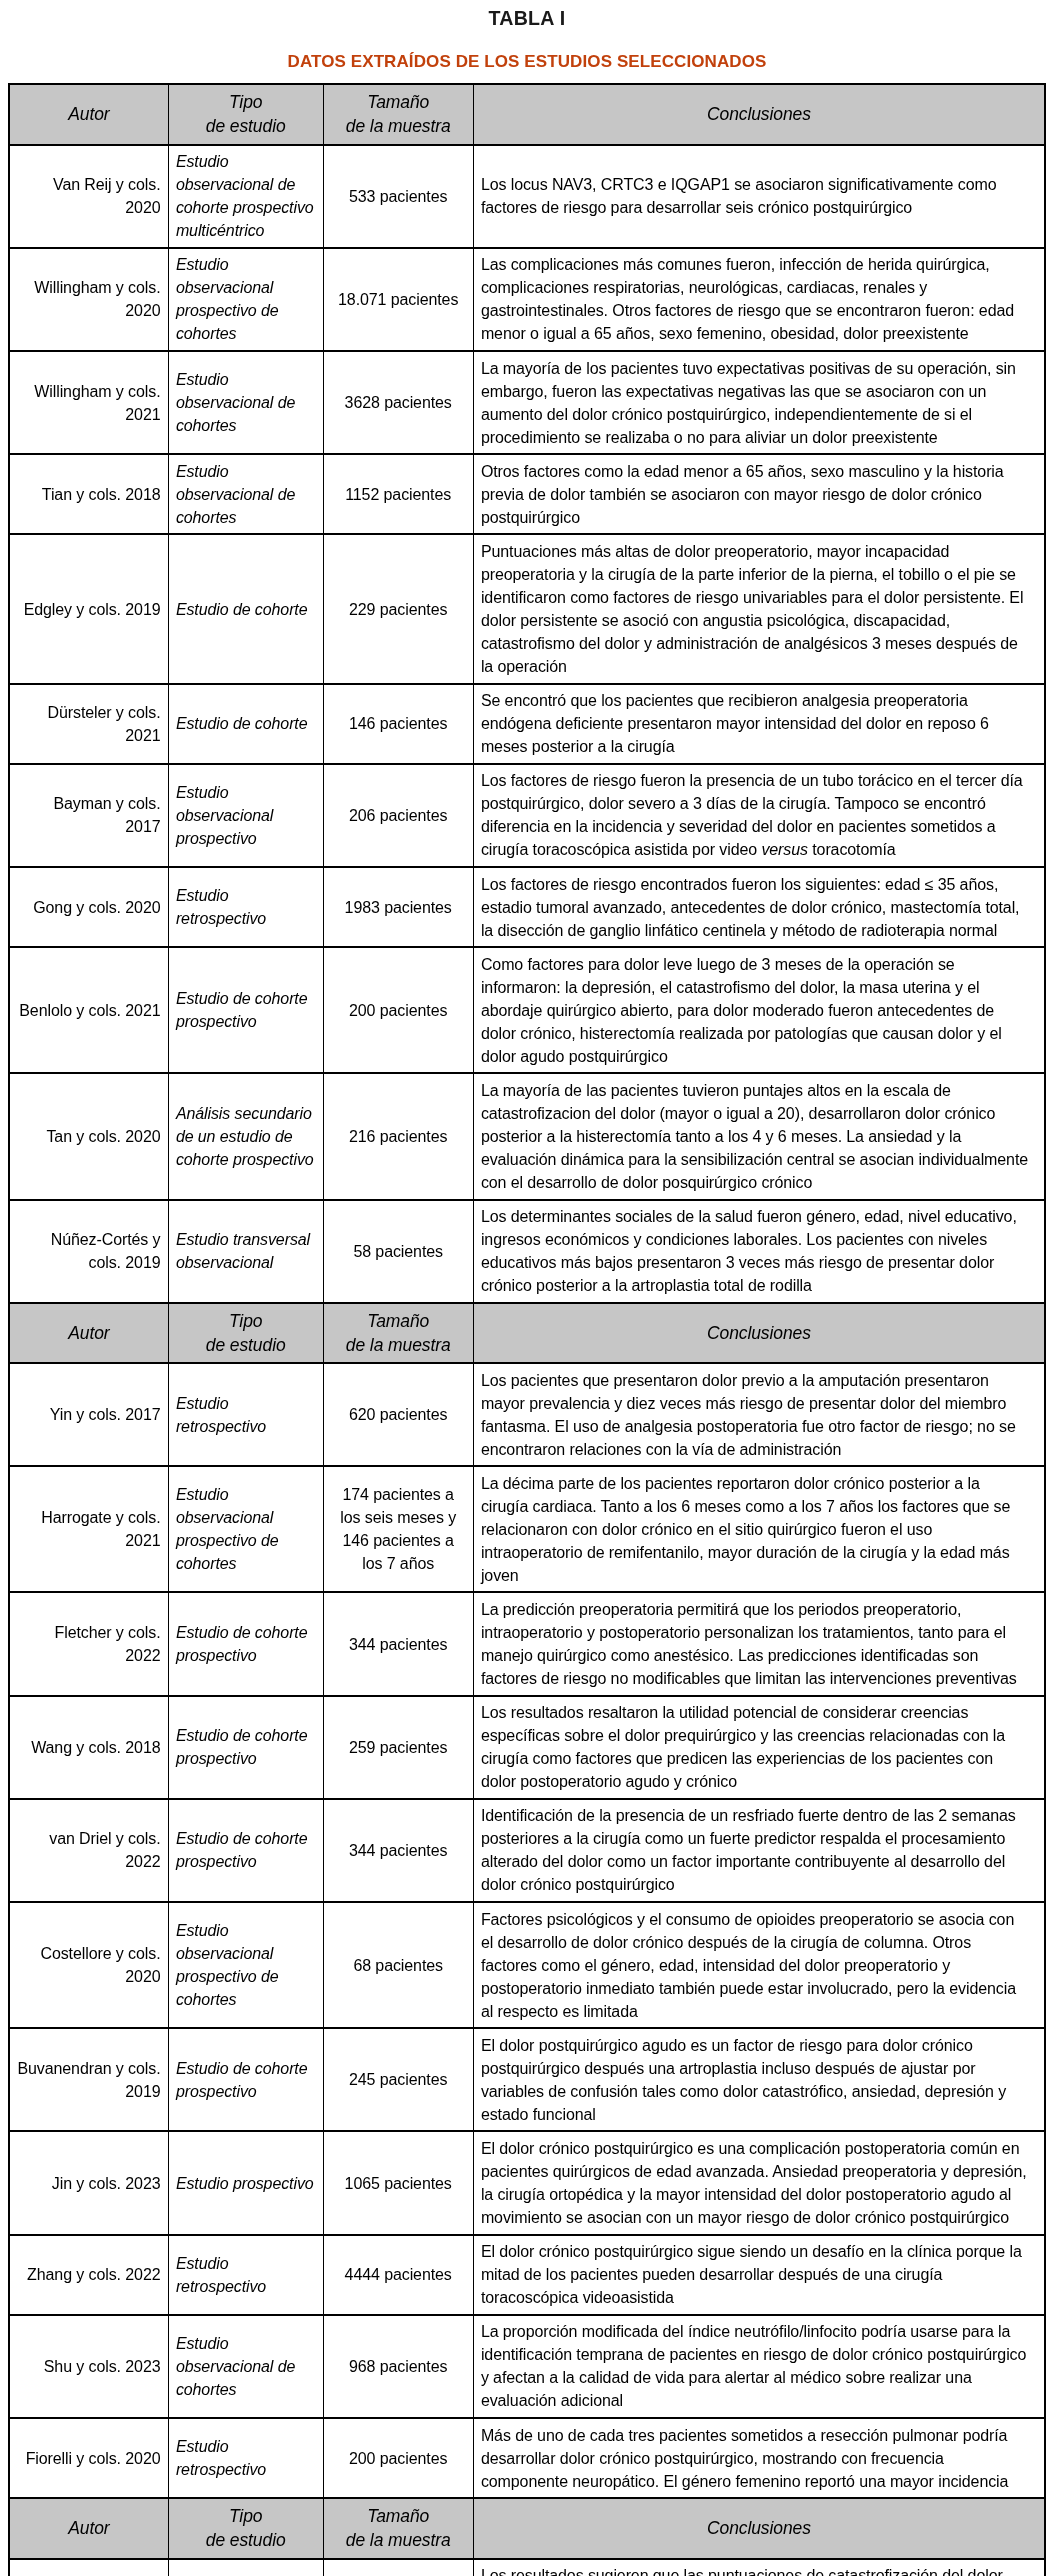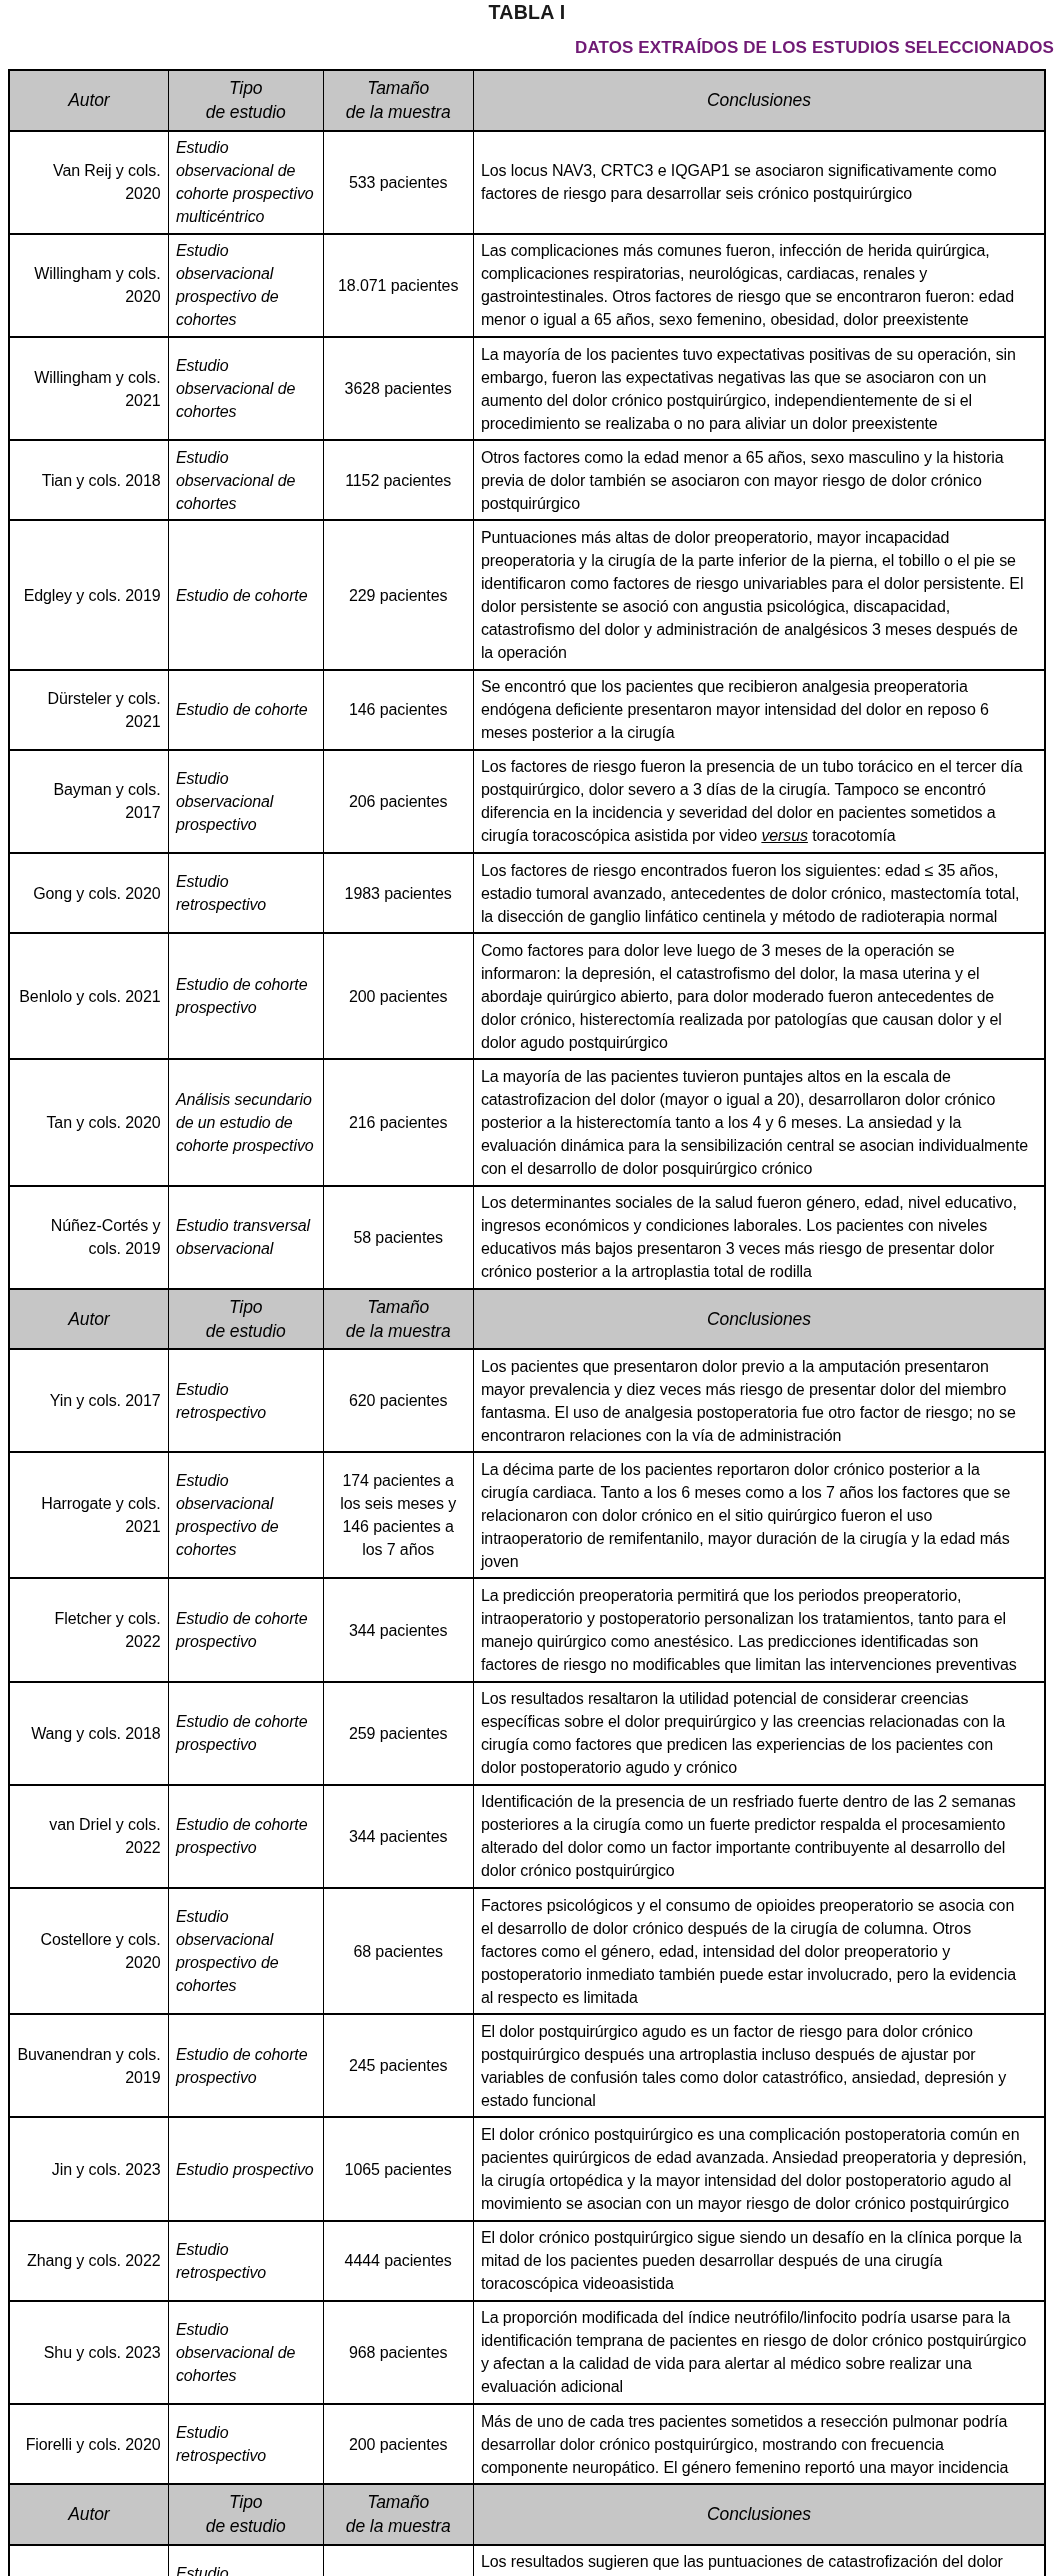--- a/index.html
+++ b/index.html
@@ -12,30 +12,30 @@
   body {
     width: 1054px;
     min-height: 3228px;
     position: relative;
   }
   .page-title {
     text-align: center;
     font-size: 19.6px;
     font-weight: 700;
     letter-spacing: 0.3px;
-    padding-top: 1px;
+    padding-top: 7px;
     color: #1a1a1a;
   }
   .page-subtitle {
-    text-align: right;
+    text-align: center;
     font-size: 17px;
     font-weight: 600;
     letter-spacing: 0.1px;
-    margin-top: 14px;
-    color: #701a75;
+    margin-top: 22px;
+    color: #c2410c;
   }
   table.studies-table {
     border-collapse: collapse;
     table-layout: fixed;
     width: 1038px;
     margin: 11.3px 8.2px 20.6px 8.2px;
     border: 2.1px solid #000;
   }
   col.c-autor  { width: 159px; }
   col.c-tipo   { width: 155px; }
@@ -64,21 +64,21 @@
   }
   td {
     border-top-width: 2.1px;
     border-bottom-width: 2.1px;
     padding: 4.6px 7.2px;
   }
   td.cell-autor  { text-align: right; }
   td.cell-tipo   { text-align: left; font-style: italic; }
   td.cell-tamano { text-align: center; }
   td.cell-concl  { text-align: left; padding-right: 13.4px; }
-  em { font-style: italic; text-decoration: underline; }
+  em { font-style: italic; }
 </style>
 </head>
 <body>
 
 <div class="page">
   <div class="page-title">TABLA I</div>
   <div class="page-subtitle">DATOS EXTRAÍDOS DE LOS ESTUDIOS SELECCIONADOS</div>
 
   <table class="studies-table">
     <colgroup>

